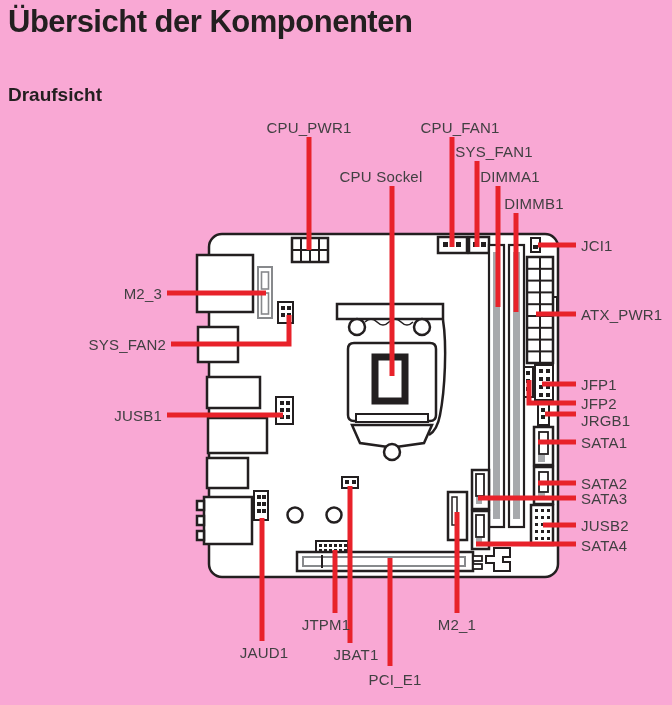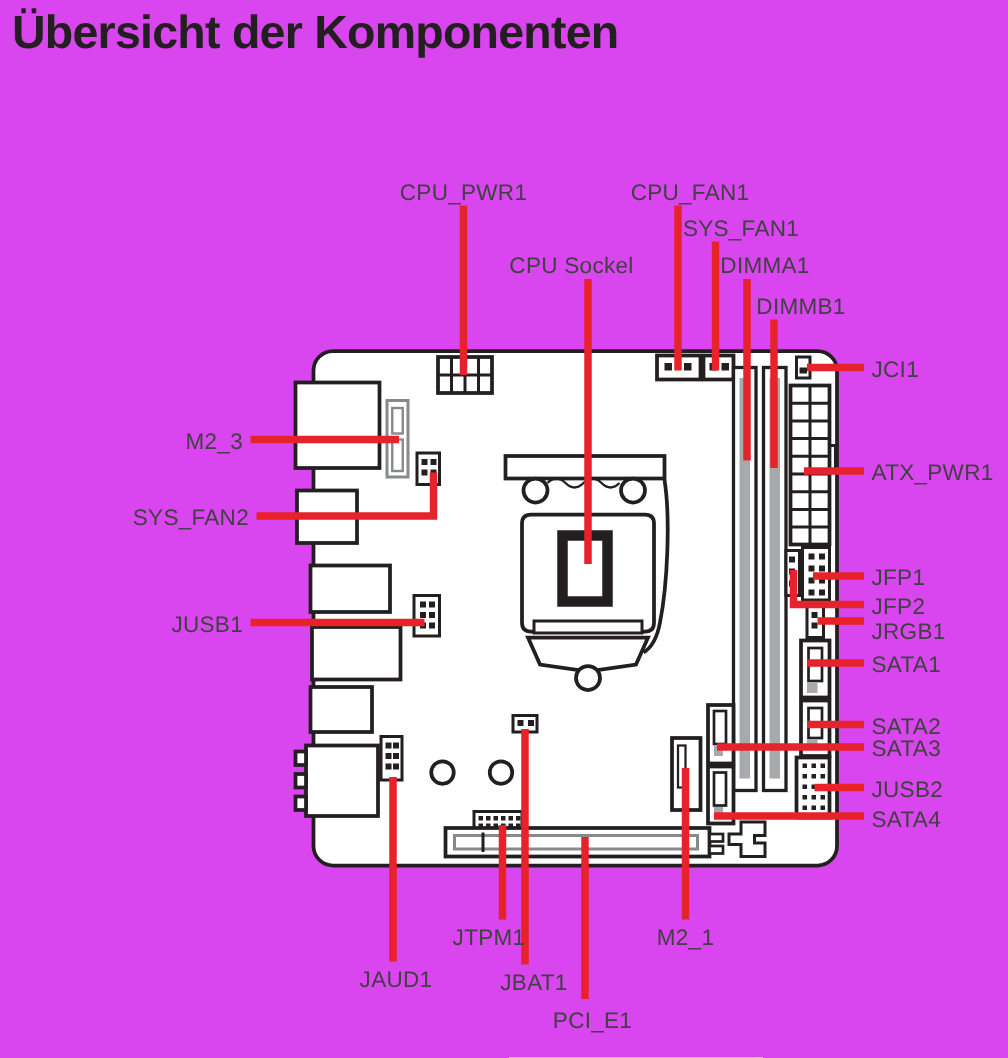--- a/index.html
+++ b/index.html
@@ -1,27 +1,28 @@
 <!DOCTYPE html>
 <html><head>
 <meta charset="utf-8">
 <style>
   html,body{margin:0;padding:0;background:#fff;}
   body{font-family:"Liberation Sans", sans-serif; -webkit-font-smoothing:antialiased;}
-  .stage{position:relative;width:672px;height:705px;background:#d946ef;overflow:hidden;}
+  .stage{position:relative;width:672px;height:705px;background:#f9a8d4;overflow:hidden;}
   .title{position:absolute;left:8px;top:4px;font-size:31px;font-weight:bold;color:#231f20;letter-spacing:-0.5px;}
   .subtitle{position:absolute;left:8px;top:84px;font-size:19px;font-weight:bold;color:#231f20;}
   svg{position:absolute;left:0;top:0;}
   .lbl{font-size:15px;letter-spacing:0.2px;}
 </style>
 </head>
 <body>
 
 <div class="stage">
   <div class="title">Übersicht der Komponenten</div>
+  <div class="subtitle">Draufsicht</div>
 
   <svg width="672" height="705" viewBox="0 0 672 705">
 
     <g stroke="#231f20" fill="#ffffff" stroke-width="2.5">
 
       <rect x="209" y="234" width="349" height="343" rx="13"></rect>
 
       <g>
         <rect x="197" y="255" width="56" height="57"></rect>
         <rect x="198" y="327" width="40" height="35"></rect>

